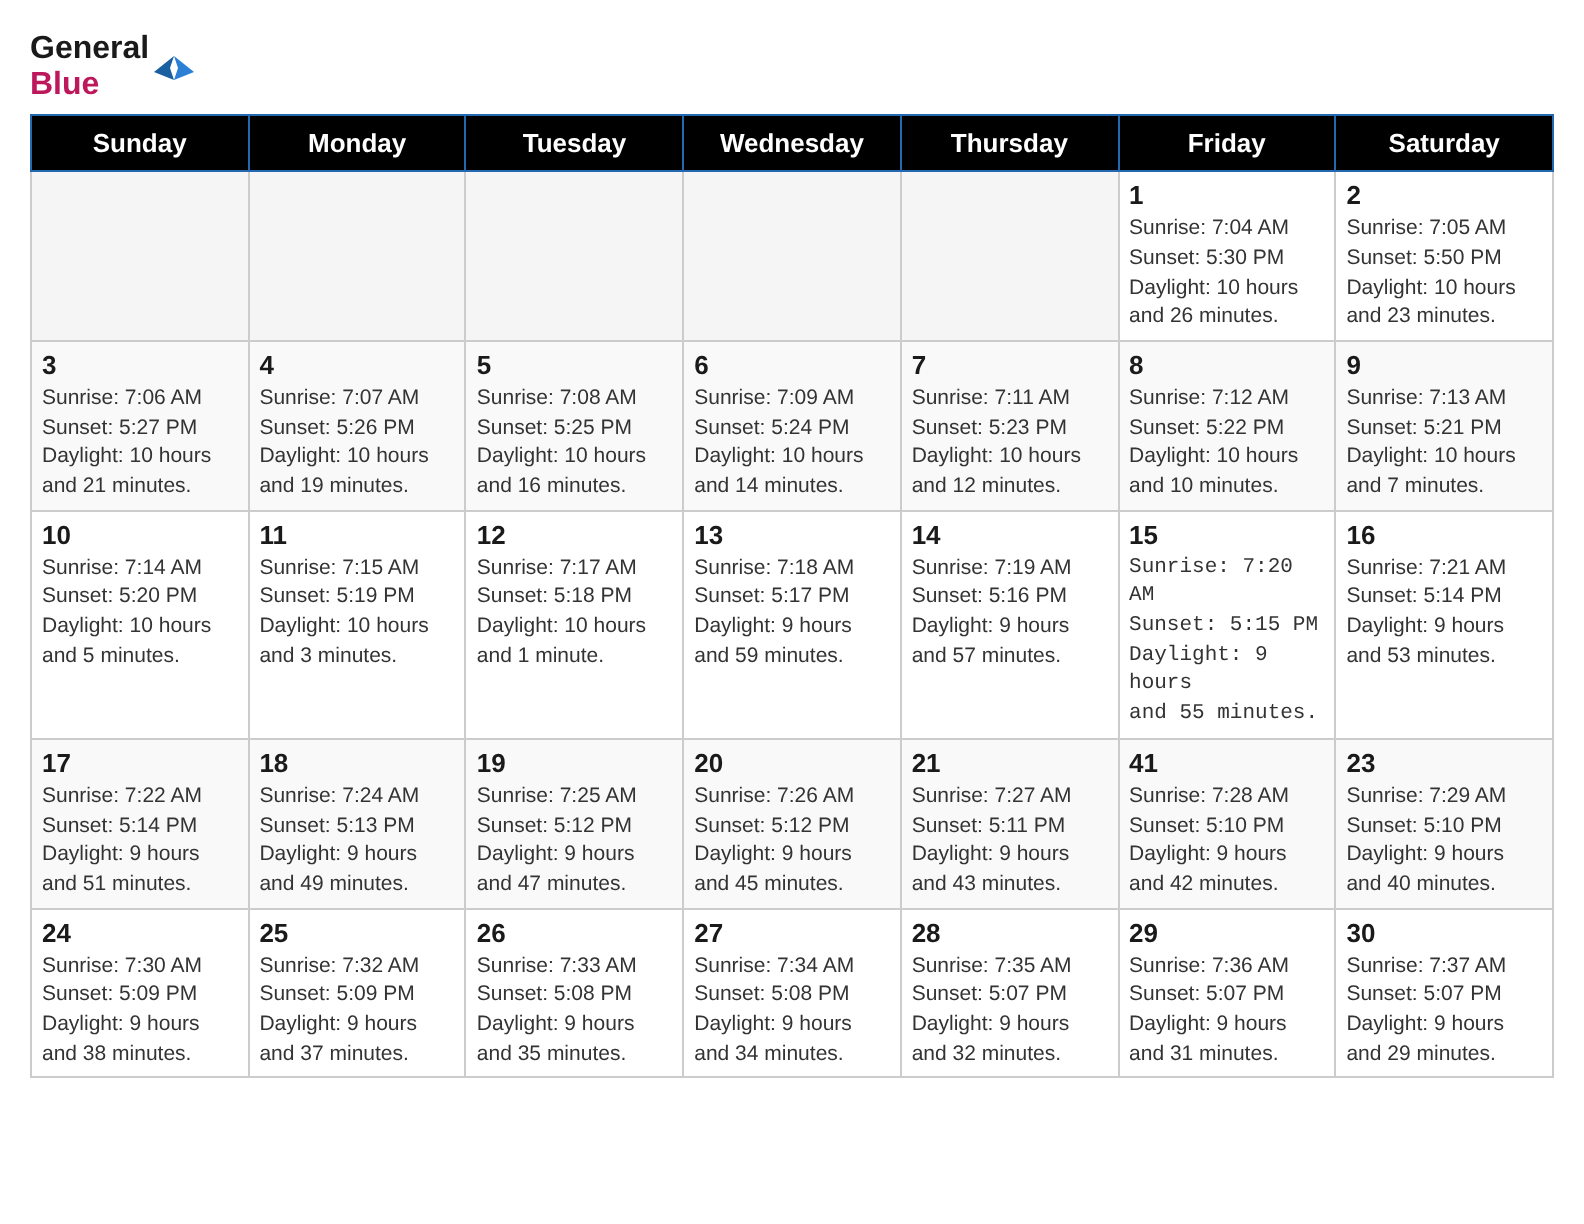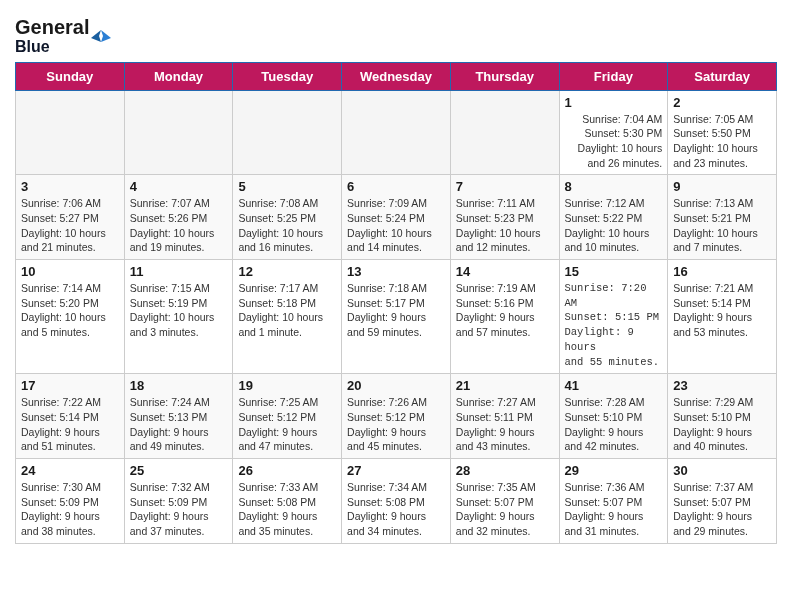--- a/index.html
+++ b/index.html
@@ -39,21 +39,21 @@
     .location {
       font-size: 15px;
       color: #444;
     }
     .calendar {
       width: 100%;
       border-collapse: collapse;
       border: 1px solid #ccc;
     }
     .calendar th {
-      background: #be185d;
+      background: #000000;
       color: #fff;
       font-size: 13px;
       font-weight: bold;
       padding: 6px 4px;
       text-align: center;
       border: 1px solid #2269b0;
     }
     .calendar td {
       vertical-align: top;
       border: 1px solid #ccc;
@@ -87,22 +87,22 @@
     }
   </style>
 </head>
 <body>
 
 <div class="page">
   <div class="header">
     <div class="logo">
   <div style="display:flex;align-items:center;gap:2px;">
     <div style="display:flex;flex-direction:column;line-height:1.1;">
-      <span style="font-size:20px;font-weight:bold;color:#1a1a1a;">General</span>
-      <span style="font-size:16px;font-weight:bold;color:#0f172a;">Blue</span>
+      <span style="font-size:16px;font-weight:bold;color:#1a1a1a;">General</span>
+      <span style="font-size:16px;font-weight:bold;color:#be185d;">Blue</span>
     </div>
     <svg width="20" height="20" viewBox="0 0 20 20">
       <polygon points="10,4 20,12 10,16 12,10" fill="#2b7fd4"></polygon>
       <polygon points="10,4 0,12 10,16 8,10" fill="#1a5fa0"></polygon>
     </svg>
   </div>
 </div>
     <div class="title-area">
       <div class="month-title"></div>
       <div class="location"></div>
@@ -123,21 +123,21 @@
     </thead>
     <tbody id="calendar-body">
     <tr>
           <td class="empty"></td>
           <td class="empty"></td>
           <td class="empty"></td>
           <td class="empty"></td>
           <td class="empty"></td>
           <td>
             <span class="day-num">1</span>
-            <div class="day-info" style="white-space: pre-line; text-align: right;">Sunrise: 7:04 AM
+            <div class="day-info" style="white-space: pre-line;">Sunrise: 7:04 AM
 Sunset: 5:30 PM
 Daylight: 10 hours
 and 26 minutes.</div>
           </td>
           <td>
             <span class="day-num">2</span>
             <div class="day-info" style="white-space: pre-line;">Sunrise: 7:05 AM
 Sunset: 5:50 PM
 Daylight: 10 hours
 and 23 minutes.</div>

